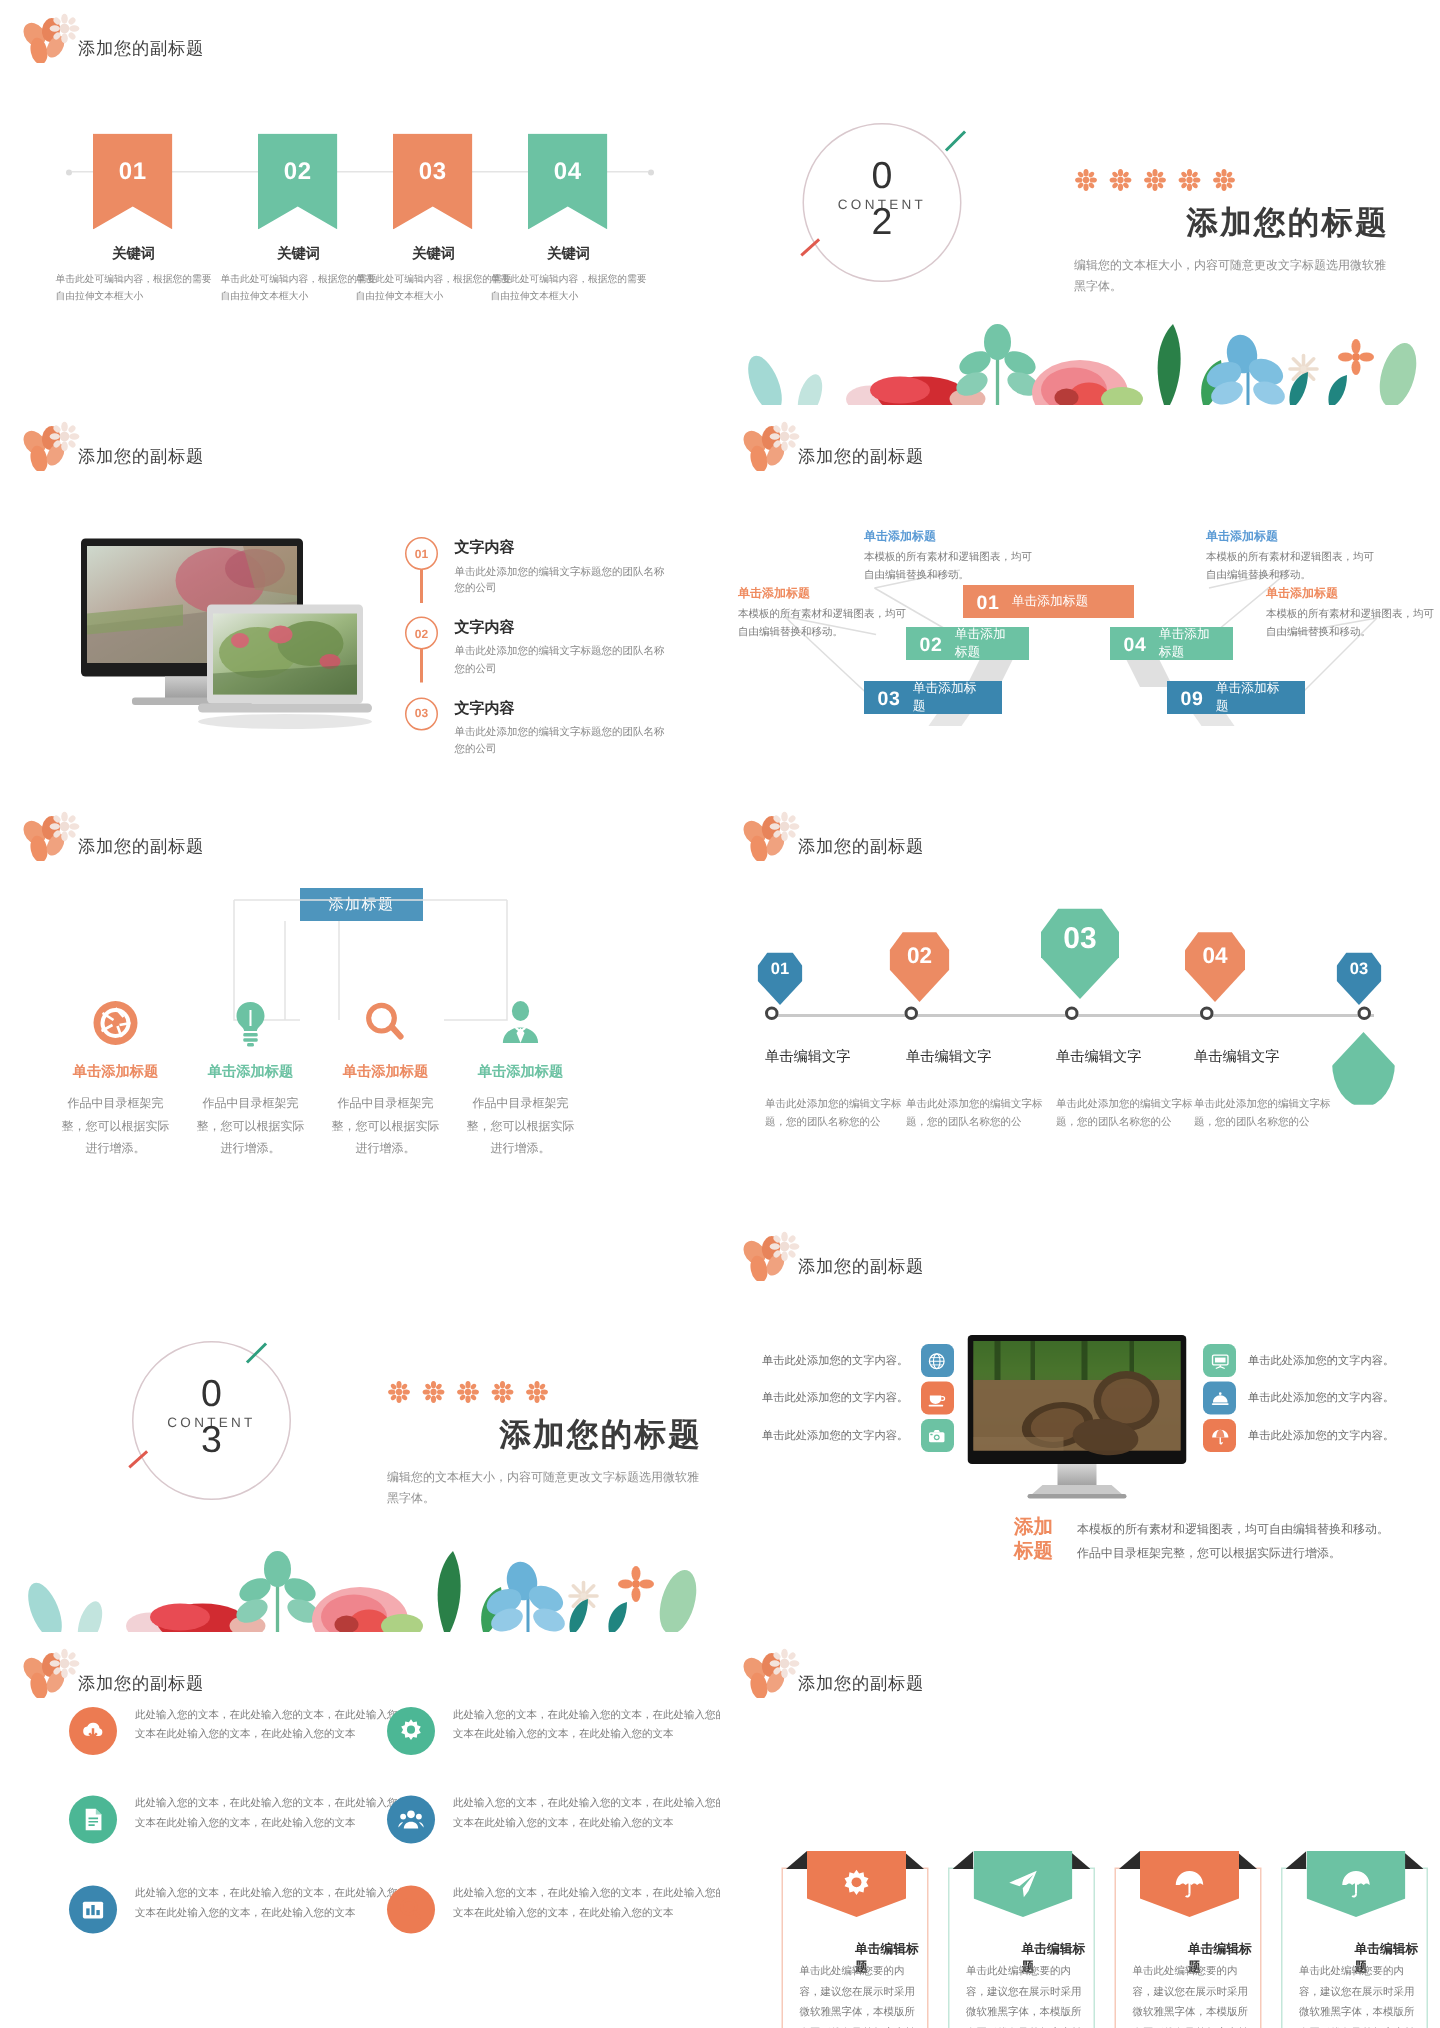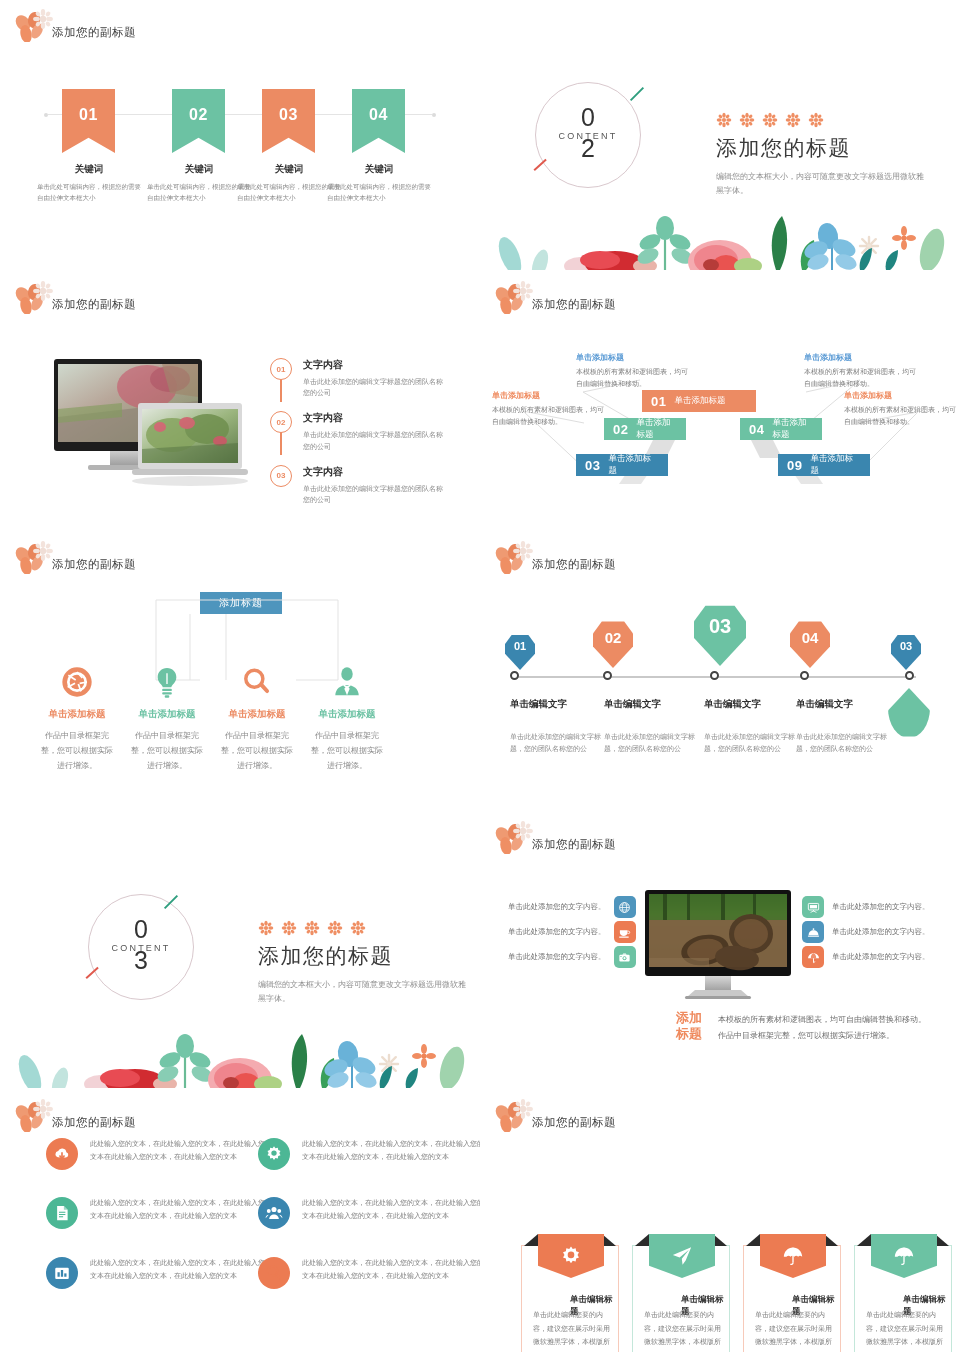--- a/index.html
+++ b/index.html
@@ -51,21 +51,21 @@
   .cd-circle .zero { position:absolute; left:0; right:0; top:22px; text-align:center;
                      font-size:25px; color:#333; font-weight:300; line-height:1;}
   .cd-circle .digit{ position:absolute; left:0; right:0; top:53px; text-align:center;
                      font-size:25px; color:#333; font-weight:300; line-height:1;}
   .cd-circle .word { position:absolute; left:0; right:0; top:48px; text-align:center;
                      font-size:9px; letter-spacing:2.2px; color:#555; }
   .tick-g { position:absolute; width:18px;height:2px;background:#2e9e7e; transform:rotate(-45deg); }
   .tick-r { position:absolute; width:16px;height:1.6px;background:#e05a4e; transform:rotate(-42deg); }
   .cd-title { position:absolute; }
   .cd-flowers { display:flex; gap:7px; margin-bottom:6px; }
-  .cd-title h2 { font-size:21px; color:#3b3b3b; font-weight:400; letter-spacing:1.5px; }
+  .cd-title h2 { font-size:21px; color:#3b3b3b; font-weight:700; letter-spacing:1.5px;text-align:right; }
   .cd-title p { margin-top:8px; font-size:8px; line-height:1.8; color:#8f8f8f; max-width:210px; }
 
   .floral { position:absolute; left:0; bottom:0; width:480px; height:62px; }
 
   
   .dev { position:absolute; }
   .steps { position:absolute; }
   .step { position:relative; display:flex; align-items:flex-start; margin-bottom:13px; }
   .step .bub { position:relative; flex:0 0 22px; width:22px;height:22px;border-radius:50%;
                border:1.6px solid #ec8b63; display:flex;align-items:center;justify-content:center;
@@ -93,21 +93,21 @@
   .tcol p { margin-top:7px; font-size:8px; line-height:1.9; color:#8a8a8a; width:74px; margin-left:auto;margin-right:auto;}
 
   
   .pin { position:absolute; }
   .pin .body { position:relative; border-radius:50% 50% 50% 50%/60% 60% 40% 40%; }
   .pin .body::after{ content:""; position:absolute; left:50%; bottom:-0.30em; transform:translateX(-50%); }
   .pin .num { position:absolute; left:0;right:0; color:#fff; font-weight:bold; text-align:center; }
   .tl-line { position:absolute; height:2px; background:#c9c9c9; }
   .tl-dot { position:absolute; width:9px;height:9px;border-radius:50%;background:#fff;border:2px solid #444; }
   .tcap { position:absolute; width:96px; }
-  .tcap h5 { font-size:9.5px; color:#2f2f2f; font-weight:bold; margin-bottom:20px;}
+  .tcap h5 { font-size:9.5px; color:#2f2f2f; font-weight:normal; margin-bottom:20px;}
   .tcap p { font-size:7px; line-height:1.65; color:#8a8a8a; }
 
   
   .mrow { position:absolute; display:flex; align-items:center; gap:8px; }
   .mrow .sq { width:22px;height:22px;border-radius:5px; flex:0 0 22px;
               display:flex;align-items:center;justify-content:center; }
   .mrow .lbl { font-size:7.5px; color:#6e6e6e; white-space:nowrap; }
   .bt-title { position:absolute; font-size:13px; font-weight:bold; color:#ef8b5f; line-height:1.25; }
   .bt-body { position:absolute; font-size:8px; line-height:2.05; color:#6e6e6e; }
 

